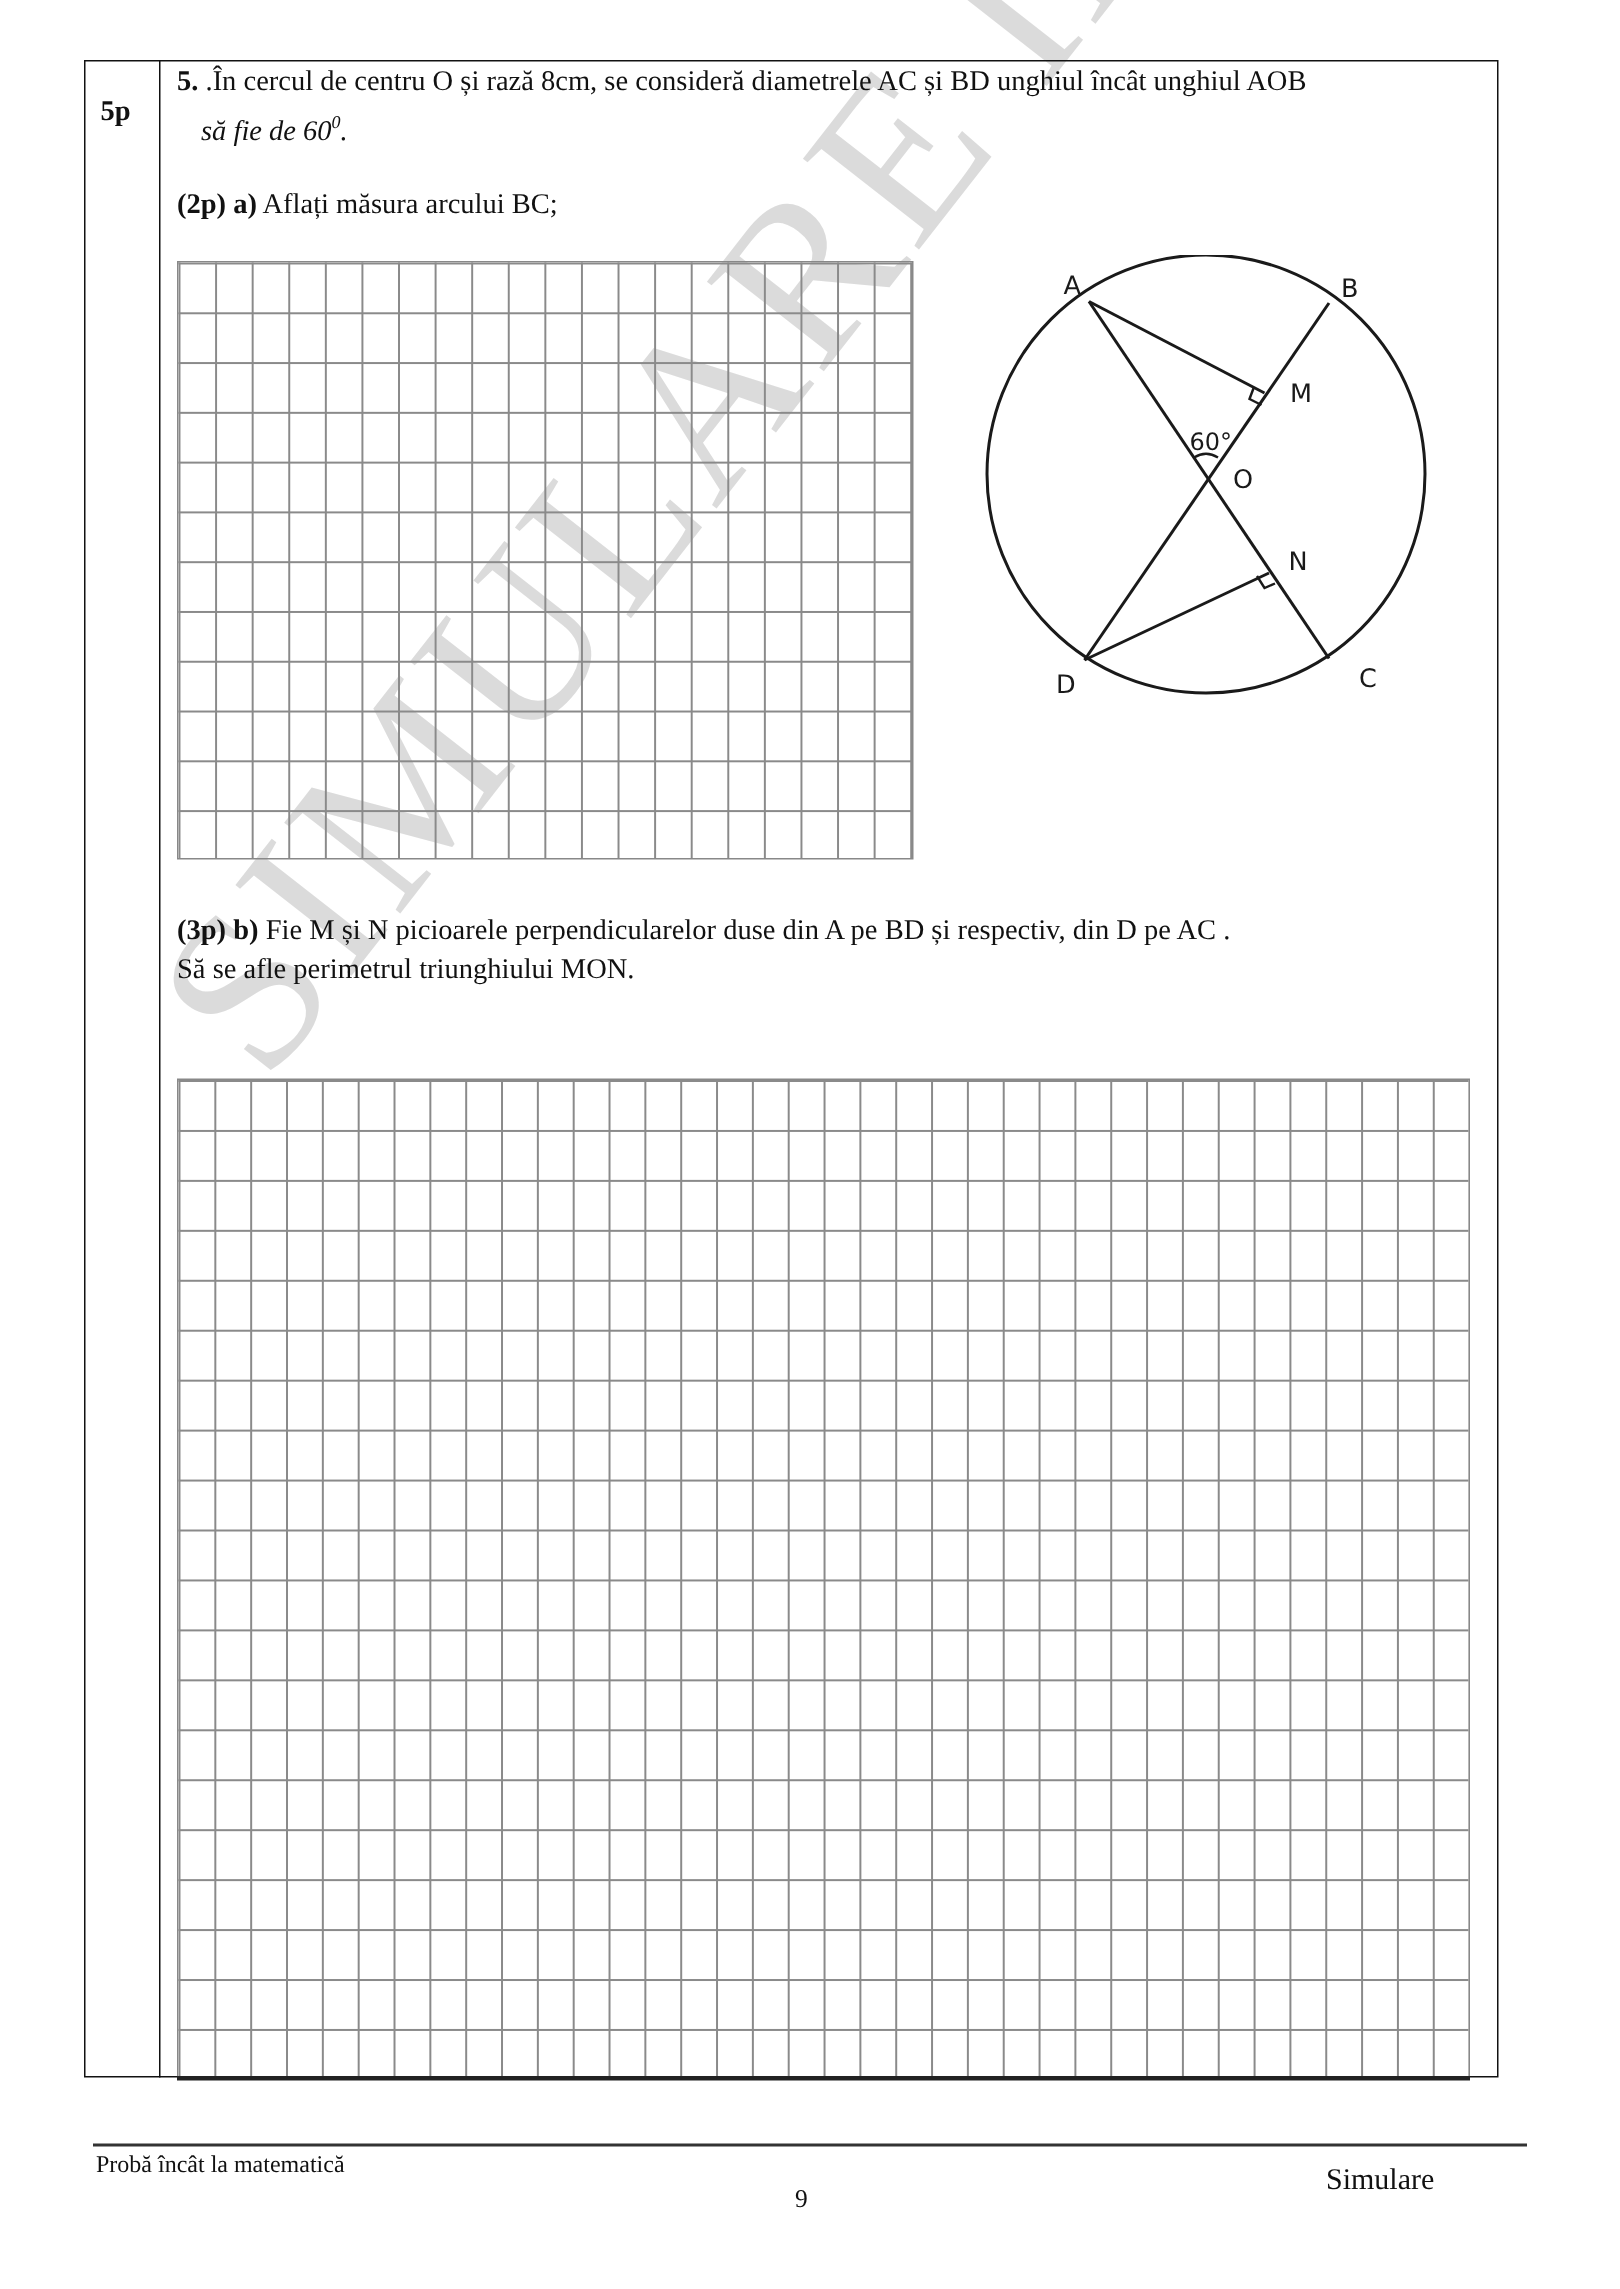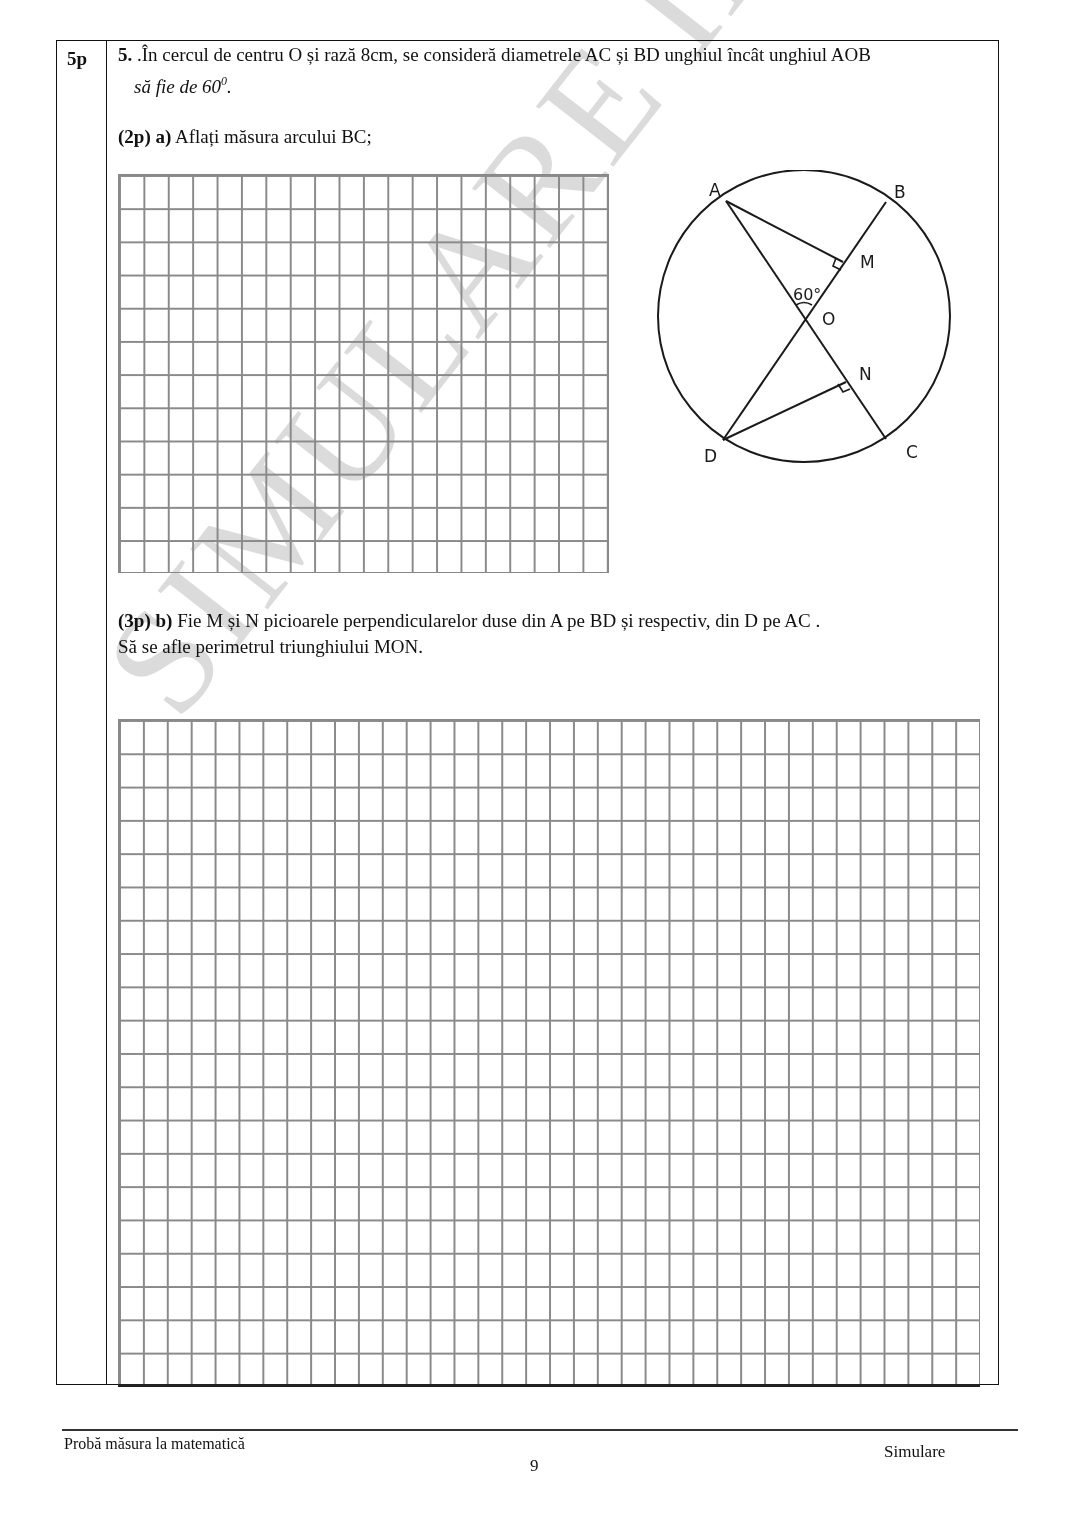--- a/index.html
+++ b/index.html
@@ -1,39 +1,39 @@
 <!DOCTYPE html>
 <html><head>
 <meta charset="utf-8">
 <style>
   html, body { margin: 0; padding: 0; background: #ffffff; }
   body { width: 1080px; height: 1526px; position: relative; overflow: hidden;
          font-family: "Liberation Serif", serif; color: #111; }
   .abs { position: absolute; }
   .outer-box { left: 56px; top: 40px; width: 943px; height: 1345px; border: 1.5px solid #111; box-sizing: border-box; }
   .points-col { left: 56px; top: 40px; width: 51px; height: 1345px; border-right: 1.5px solid #111; box-sizing: border-box; }
-  .points-label { left: 67px; top: 48px; font-weight: bold; font-size: 19px; }
+  .points-label { left: 67px; top: 64px; font-weight: bold; font-size: 19px; }
   .text { font-size: 19px; line-height: 25px; }
   .q-title { left: 118px; top: 42px; width: 870px; }
   .q-title-2 { left: 134px; top: 69px; font-style: italic; }
   .sup { font-size: 12px; vertical-align: 8px; }
   .part-a { left: 118px; top: 124px; text-align: center; }
   .part-b1 { left: 118px; top: 608px; }
   .part-b2 { left: 118px; top: 634px; text-align: center; }
   .grid { box-sizing: border-box; border: 1.5px solid #888;
           background-image:
             linear-gradient(to right, #8a8a8a 1.5px, transparent 1.5px),
             linear-gradient(to bottom, #8a8a8a 1.5px, transparent 1.5px); }
   .grid-a { left: 118px; top: 174px; width: 491px; height: 399px; background-size: 24.4px 33.2px; }
   .grid-b { left: 118px; top: 719px; width: 862px; height: 666px; background-size: 23.9px 33.3px; }
   .grid-b-bottom { left: 118px; top: 1384px; width: 862px; height: 3px; background: #222; }
   .diagram { left: 640px; top: 170px; width: 340px; height: 300px; }
   .footer-line { left: 62px; top: 1429px; width: 956px; height: 2px; background: #333; }
   .footer-left { left: 64px; top: 1435px; font-size: 16px; }
-  .footer-right { left: 884px; top: 1442px; font-size: 17px; }
+  .footer-right { left: 884px; top: 1442px; font-size: 20px; }
   .footer-page { left: 530px; top: 1456px; font-size: 17px; }
   .watermark { left: 70px; top: 640px; font-size: 150px; color: rgba(170,170,170,0.42);
                transform: rotate(-52deg); transform-origin: left top; letter-spacing: 4px;
                white-space: nowrap; pointer-events: none; font-family: "Liberation Serif", serif; }
   .wm-wrap { left: 0; top: 0; width: 1080px; height: 1526px; overflow: hidden; pointer-events: none; }
 </style>
 </head>
 <body>
 
 <div class="abs wm-wrap">
@@ -82,15 +82,15 @@
 
 <div class="abs text part-b1">
   <b>(3p)</b> <b>b)</b><span> Fie M și N picioarele perpendicularelor duse din A pe BD și respectiv, din D pe AC .</span>
 </div>
 <div class="abs text part-b2">Să se afle perimetrul triunghiului MON.</div>
 
 <div class="abs grid grid-b"></div>
 <div class="abs grid-b-bottom"></div>
 
 <div class="abs footer-line"></div>
-<div class="abs footer-left">Probă măsura la matematică</div>
+<div class="abs footer-left">Probă încât la matematică</div>
 <div class="abs footer-page">9</div>
 <div class="abs footer-right">Simulare</div>
 
 </body></html>

